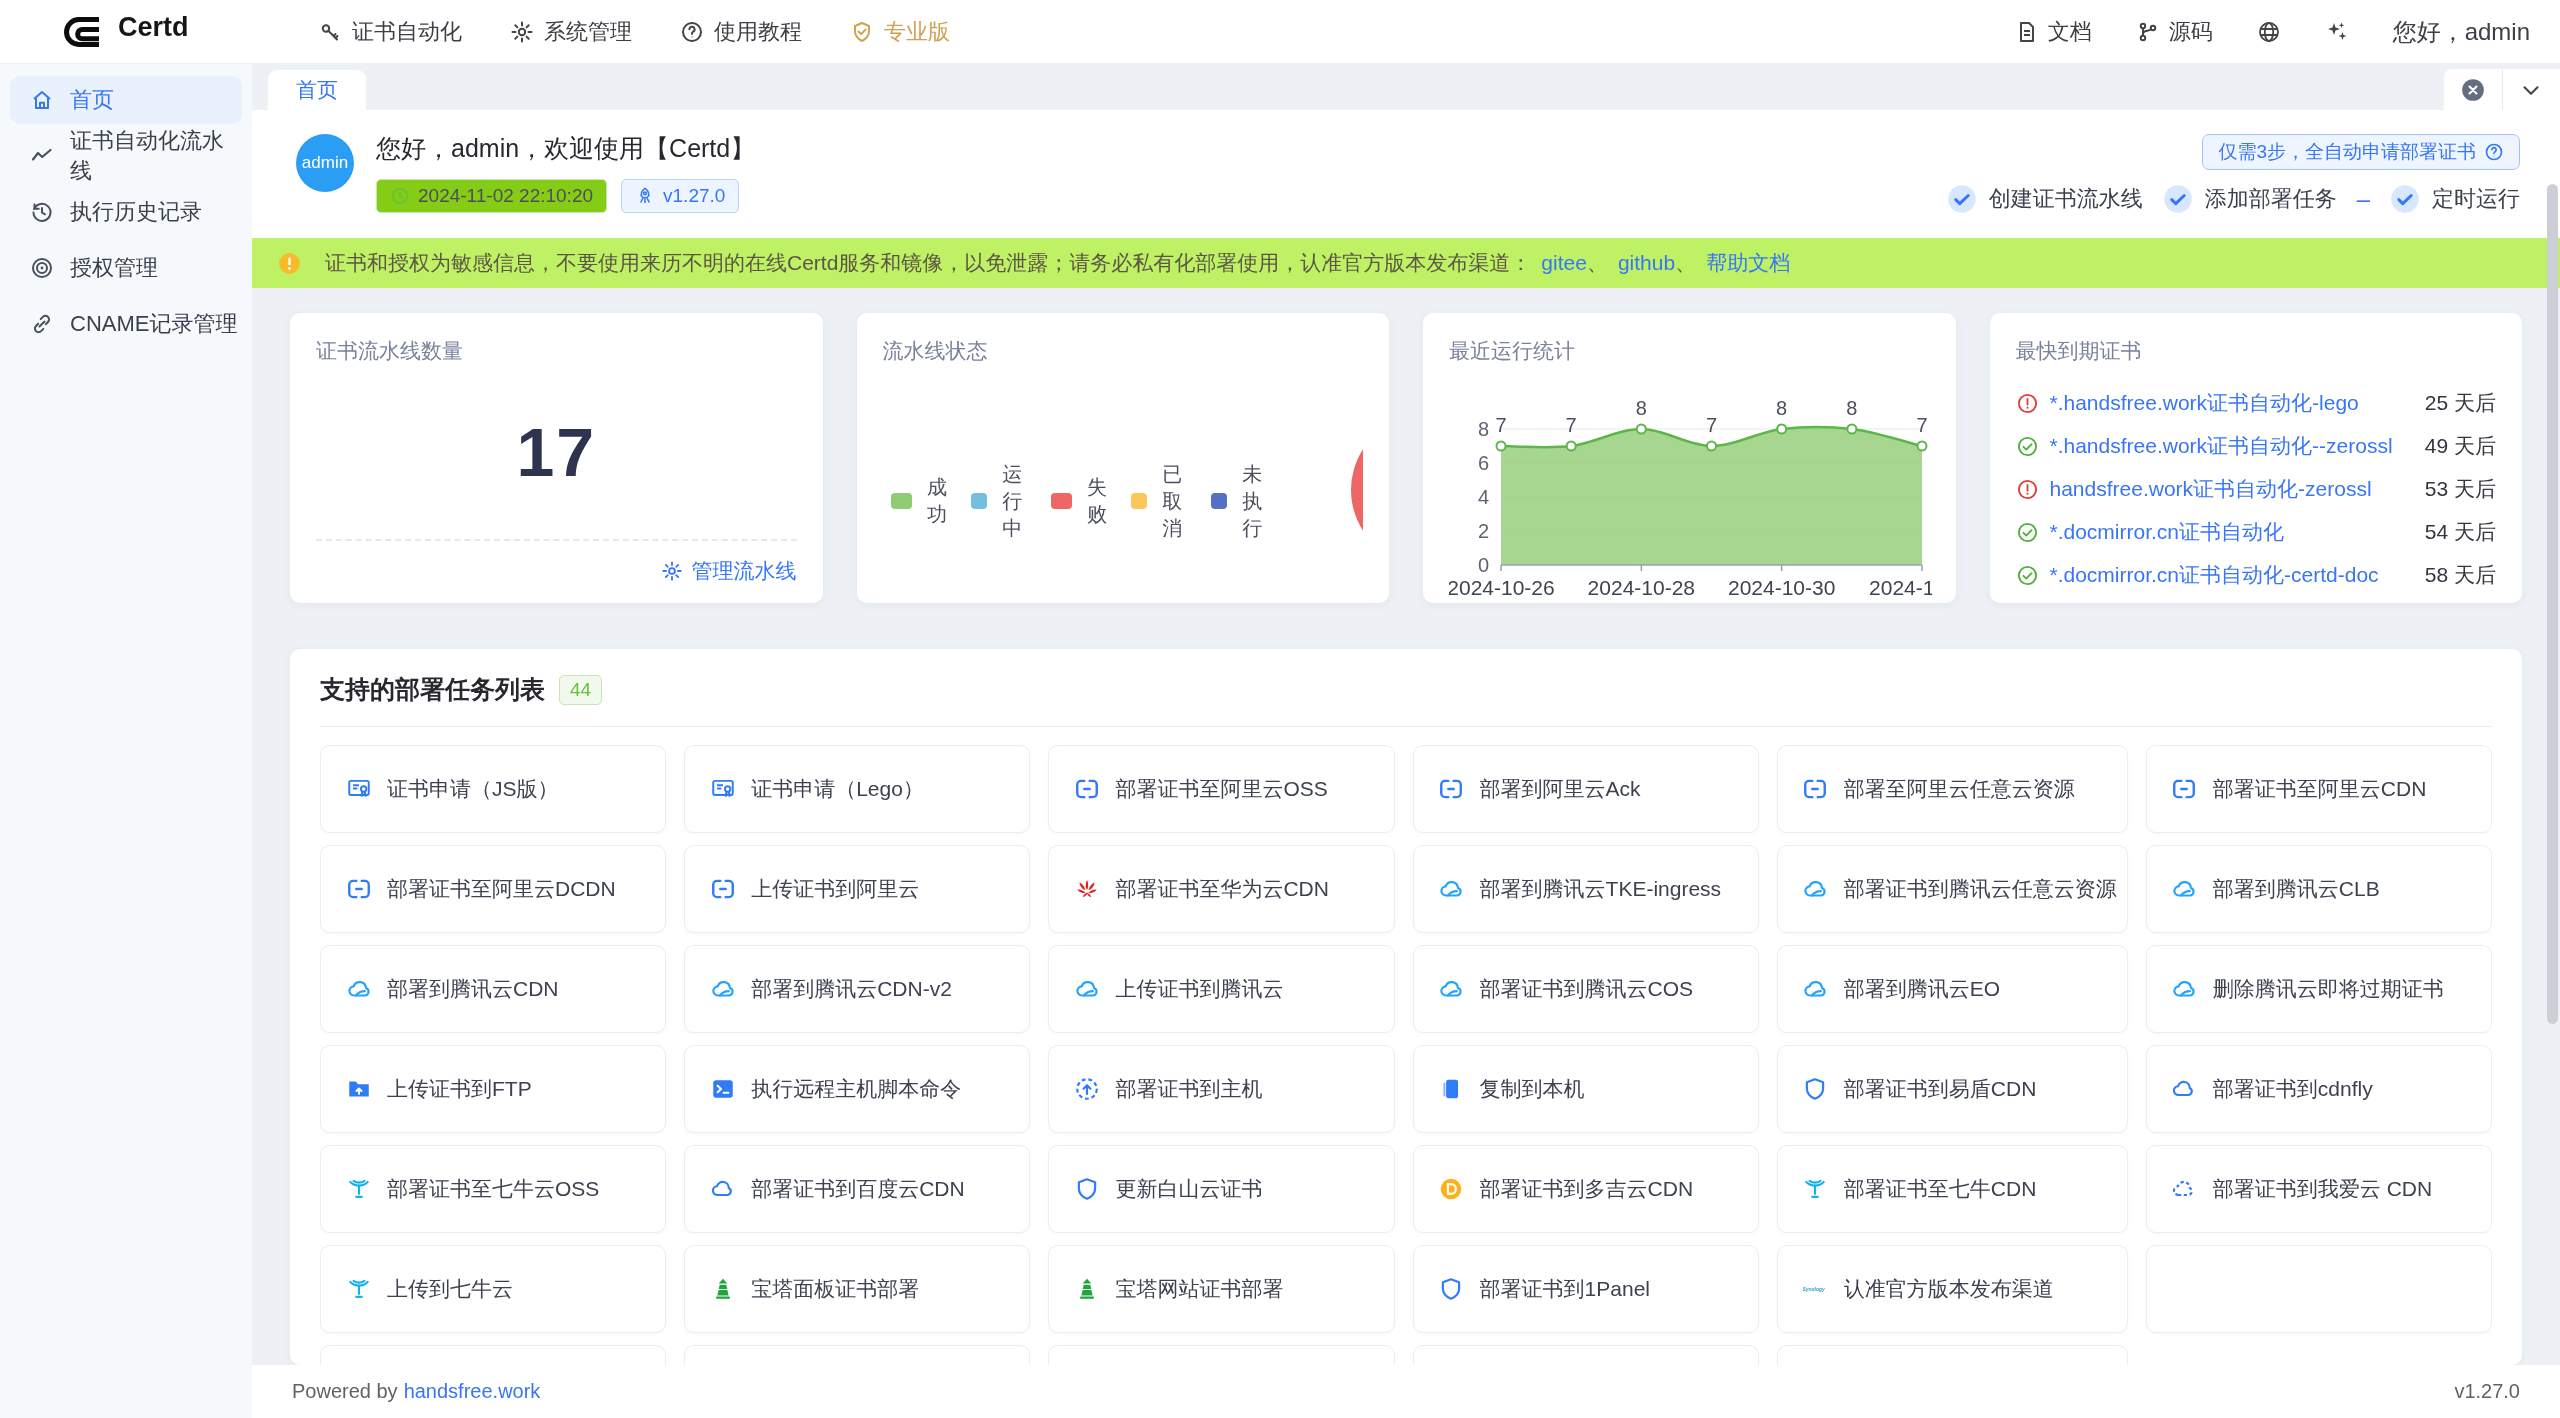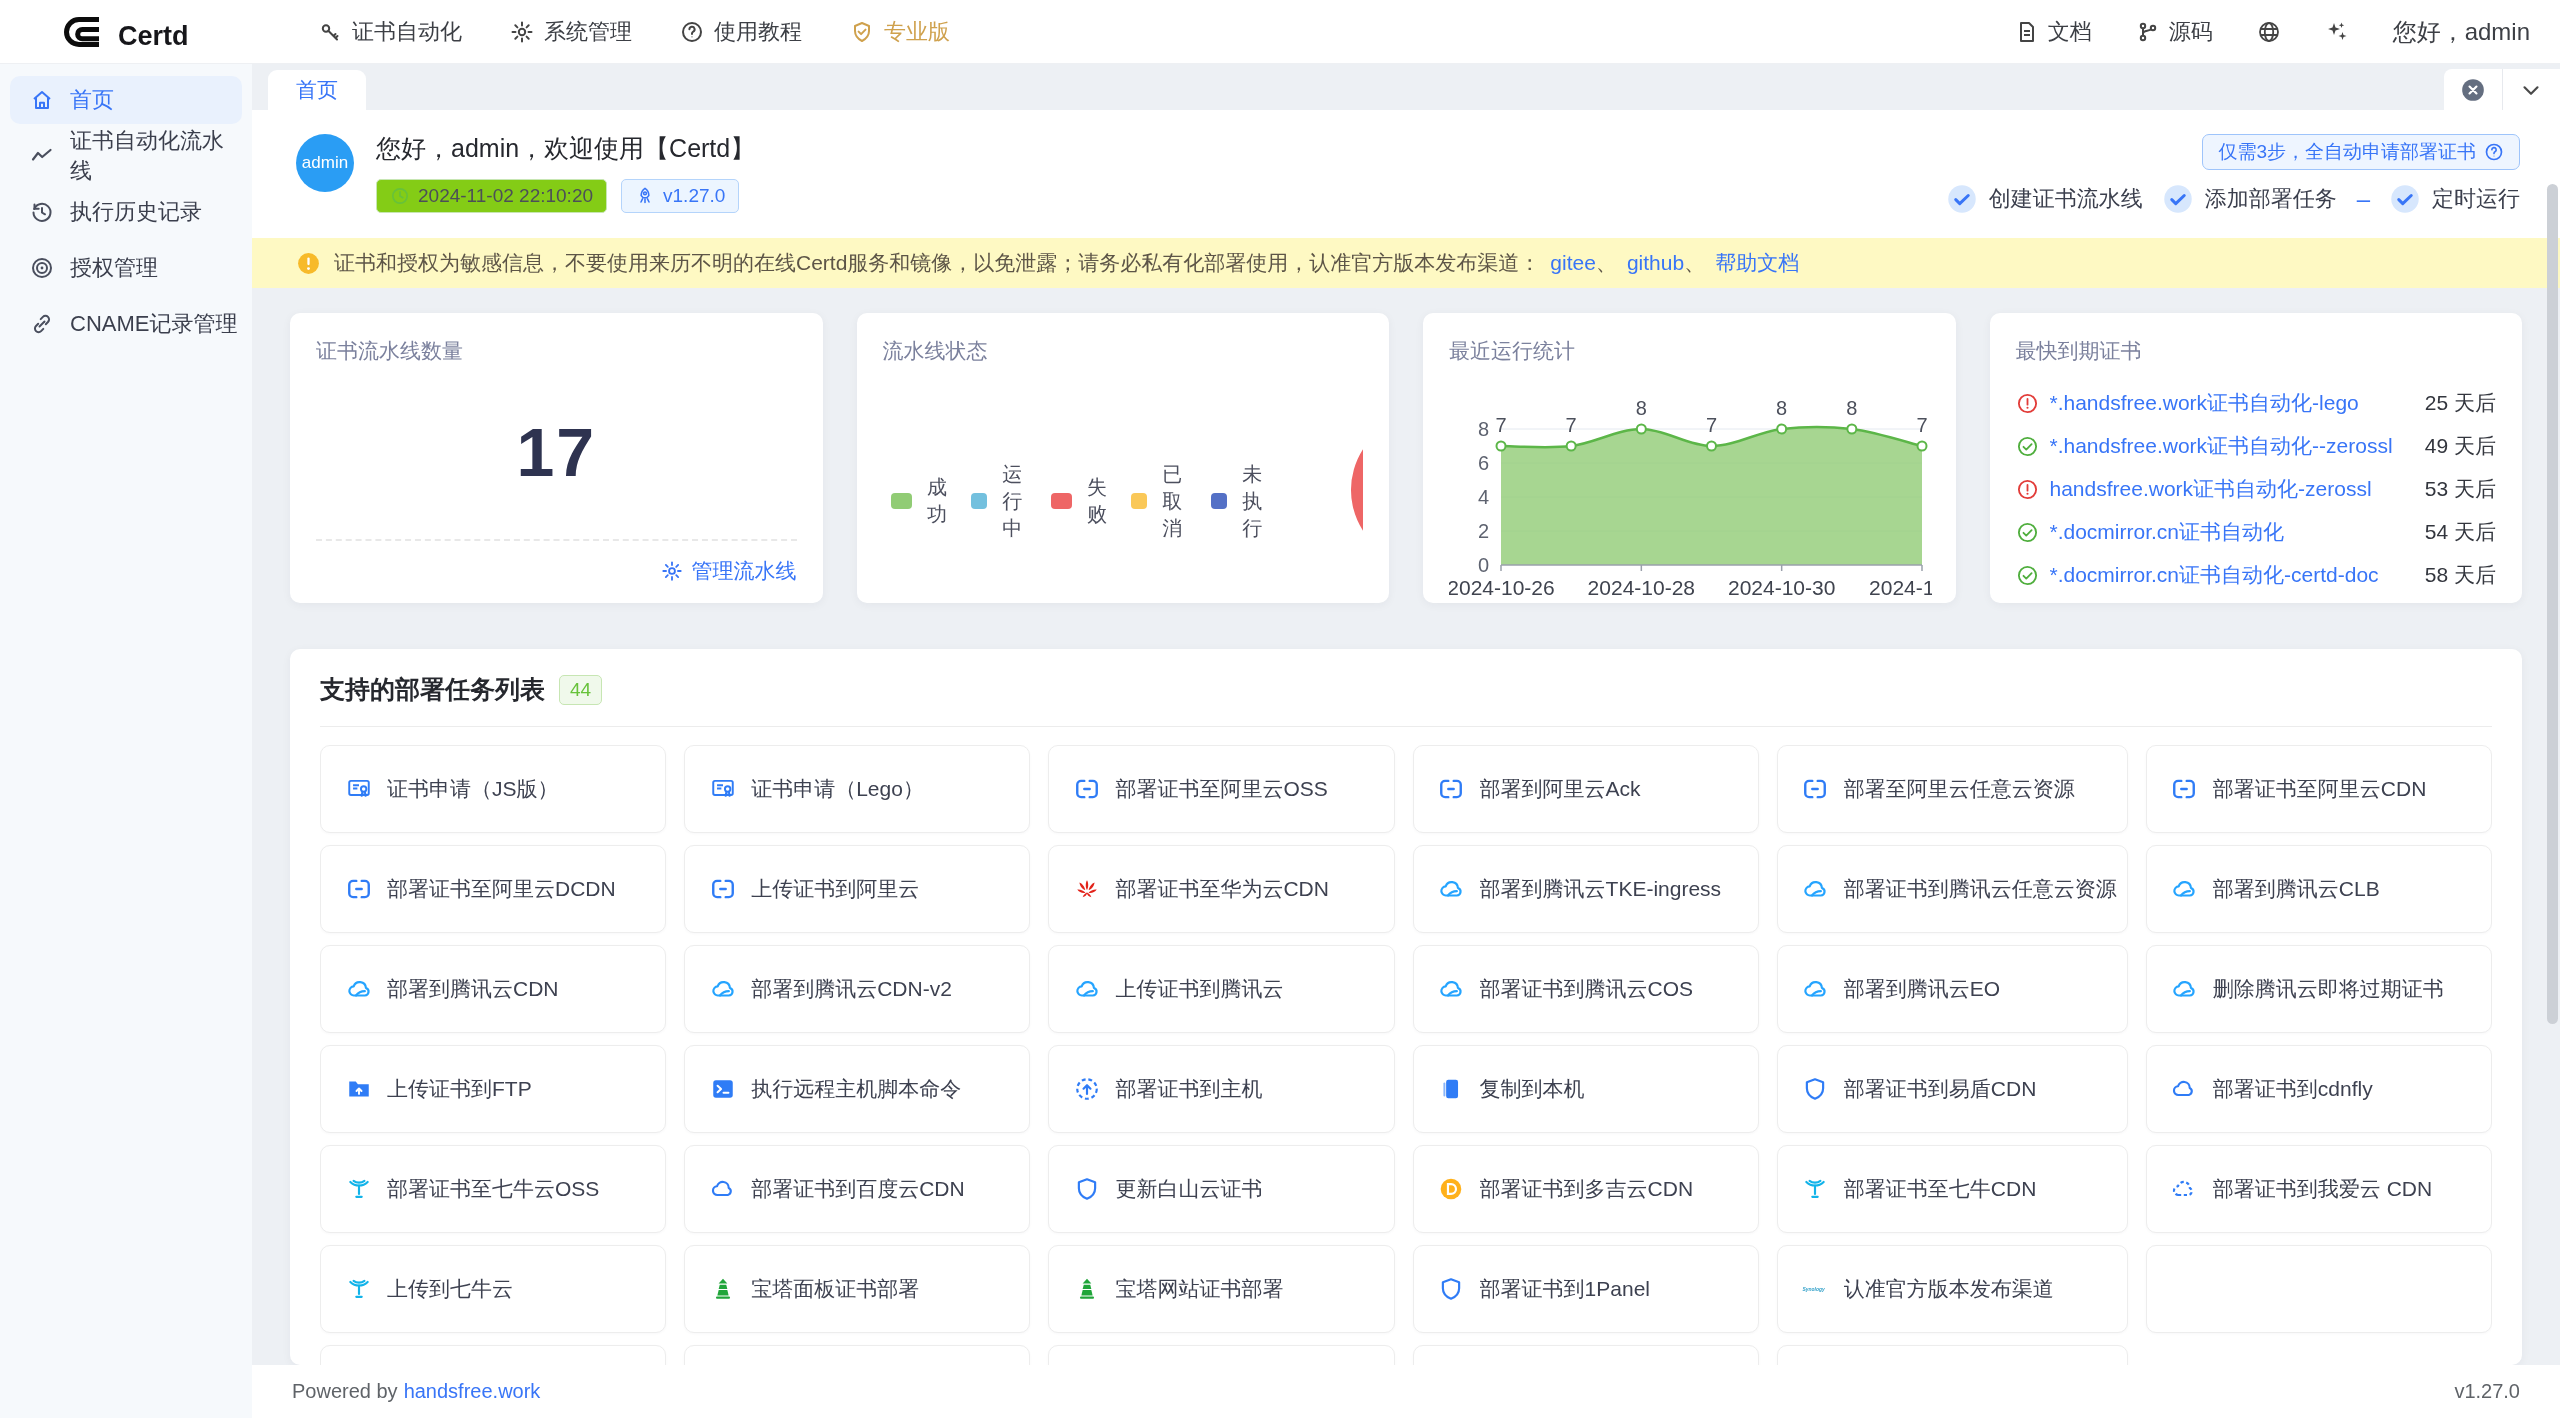--- a/index.html
+++ b/index.html
@@ -1,21 +1,21 @@
 <!DOCTYPE html>
 <html><head>
 <meta charset="utf-8">
 <style>
   * { margin:0; padding:0; box-sizing:border-box; }
   html,body { width:2560px; height:1418px; overflow:hidden; font-family:"Liberation Sans",sans-serif; background:#edf0f4; }
   #app { display:flex; flex-direction:column; width:2560px; height:1418px; }
 
   
   .topbar { height:64px; background:#fff; border-bottom:1px solid #eef0f3; display:flex; align-items:center; padding:0 30px 0 0; flex:0 0 auto; }
-  .brand { width:252px; display:flex; align-items:flex-end; gap:14px; padding-left:64px; }
+  .brand { width:252px; display:flex; align-items:flex-start; gap:14px; padding-left:64px; }
   .brand .logo svg { width:40px; height:40px; display:block; }
   .brand-name { font-size:27px; font-weight:bold; color:#16161a; }
   .topmenu { display:flex; align-items:center; gap:48px; margin-left:30px; }
   .topmenu-item { display:flex; align-items:center; gap:10px; font-size:22px; color:#3c3f45; cursor:pointer; }
   .topmenu-item.pro { color:#cfa14d; }
   .topmenu-item .icon svg { width:24px; height:24px; display:block; }
   .top-right { margin-left:auto; display:flex; align-items:center; gap:44px; }
   .top-right .link { display:flex; align-items:center; gap:9px; font-size:22px; color:#3c3f45; cursor:pointer; }
   .top-right .icon svg { width:24px; height:24px; display:block; }
   .greeting { font-size:24px; color:#3c3f45; }
@@ -51,21 +51,21 @@
   .badge-ver  { background:#ecf5ff; border:1px solid #b4d4fb; color:#3875f7; }
   .welcome-right { display:flex; flex-direction:column; align-items:flex-end; gap:14px; padding-top:4px; }
   .tip-pill { display:flex; align-items:center; gap:8px; height:36px; padding:0 15px; border-radius:7px; background:#eef5ff; border:1px solid #9ec4fb; color:#3875f7; font-size:19px; cursor:pointer; }
   .tip-pill .icon svg { width:20px; height:20px; display:block; }
   .steps { display:flex; align-items:center; gap:20px; font-size:22px; color:#3b3f4d; }
   .step { display:flex; align-items:center; gap:12px; }
   .step .icon svg { width:30px; height:30px; display:block; }
   .step-sep { color:#3875f7; font-size:24px; }
 
   
-  .alert { background:#fef9c3; padding:0 44px; height:50px; display:flex; align-items:center; gap:13px; font-size:21px; color:#5d5547; flex:0 0 auto; }
+  .alert { background:#bef264; padding:0 25px; height:50px; display:flex; align-items:center; gap:23px; font-size:21px; color:#5d5547; flex:0 0 auto; }
   .alert .icon svg { width:25px; height:25px; display:block; }
   .alert a { color:#3875f7; text-decoration:none; cursor:pointer; }
 
   
   .gray { flex:1; overflow:hidden; padding:25px 38px 0; display:flex; flex-direction:column; }
   .cards-row { display:flex; gap:34px; height:290px; flex:0 0 auto; }
   .card { flex:1; background:#fff; border-radius:10px; padding:24px 26px; box-shadow:0 2px 10px rgba(31,45,61,.05); position:relative; overflow:hidden; }
   .card-title { font-size:21px; color:#7b819d; }
 
   .big-number { text-align:center; font-size:68px; font-weight:bold; color:#2e3350; margin-top:48px; letter-spacing:2px; }

